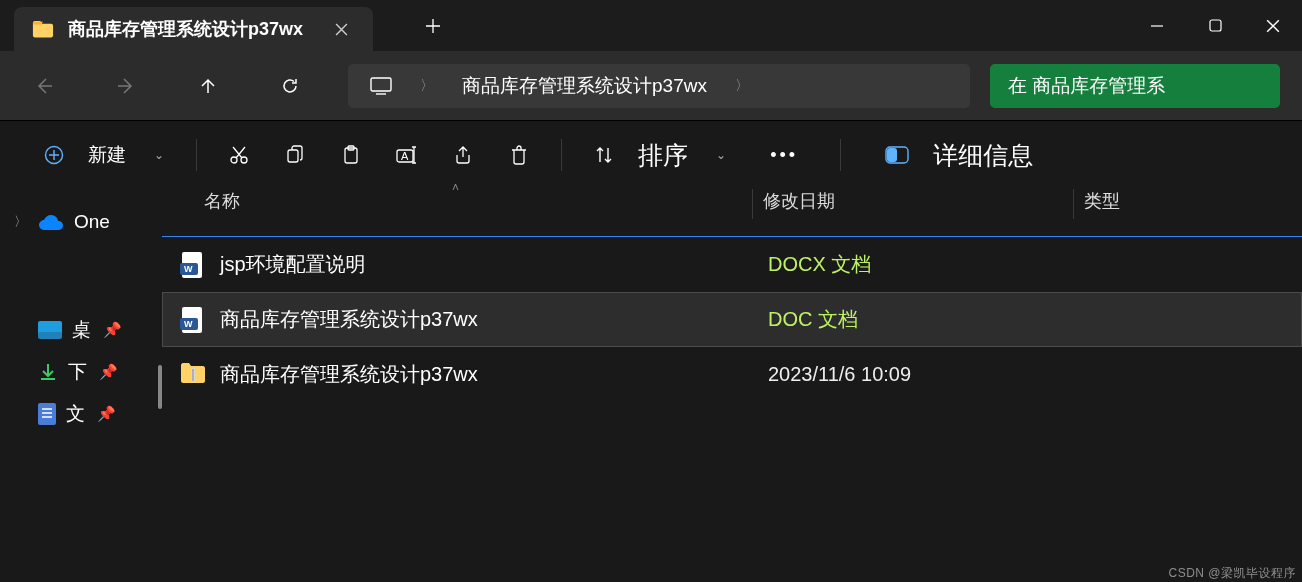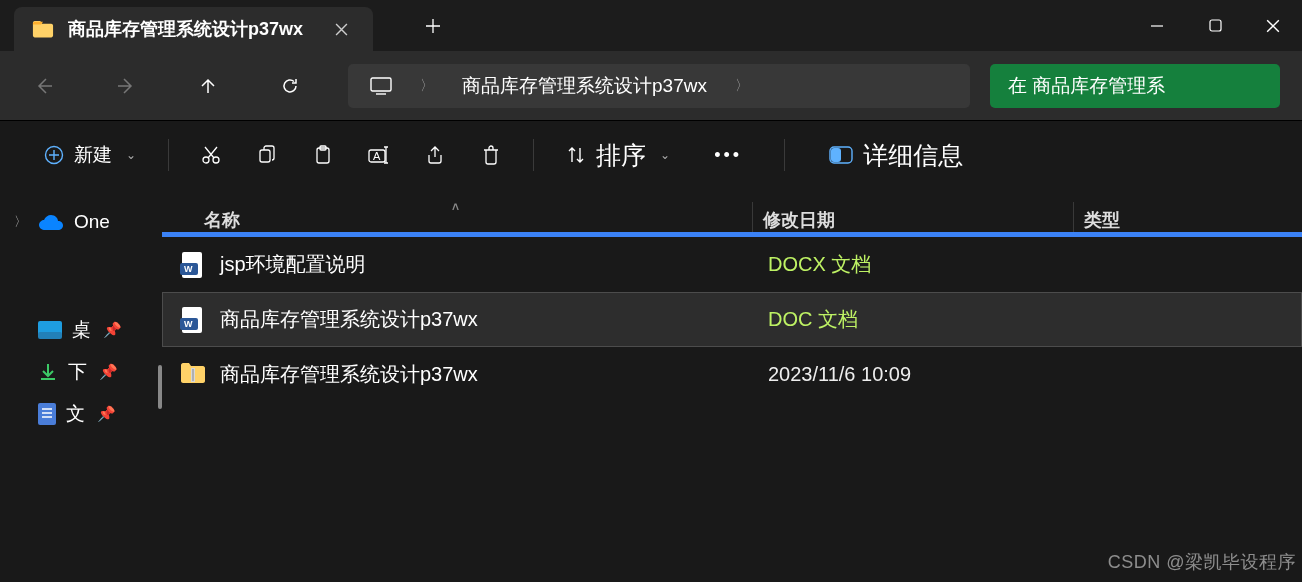--- a/index.html
+++ b/index.html
@@ -13,44 +13,44 @@
 .win-controls { margin-left:auto; display:flex; }
 .win-btn { width:58px; height:40px; display:flex; align-items:center; justify-content:center; color:#fff; }
 .navbar { background:#2c2c2c; height:69px; display:flex; align-items:center; padding:0 22px; gap:8px; }
 .nav-btn { width:44px; height:44px; display:flex; align-items:center; justify-content:center; border-radius:4px; color:#fff; }
 .nav-btn.disabled { color:#777; }
 .addrbar { display:flex; align-items:center; background:#383838; border-radius:5px; height:44px; margin-left:28px; padding:0 6px; gap:4px; flex:0 0 622px; }
 .addr-seg { padding:0 16px; font-size:19px; display:flex; align-items:center; height:100%; }
 .addr-chev { color:#999; font-size:14px; padding:0 8px; }
 .searchbox { background:#15803d; border-radius:5px; height:44px; margin-left:12px; flex:1; display:flex; align-items:center; padding:0 18px; font-size:19px; color:#fff; }
 .toolbar { background:#191919; height:69px; display:flex; align-items:center; padding:0 30px; gap:8px; border-top:1px solid #000; }
-.tool-btn { height:44px; display:flex; align-items:center; gap:10px; padding:0 14px; border-radius:5px; color:#fff; }
+.tool-btn { height:44px; display:flex; align-items:center; gap:24px; padding:0 14px; border-radius:5px; color:#fff; }
 .tool-btn.icon-only { width:48px; justify-content:center; padding:0; }
 .tool-btn .chev { font-size:12px; color:#aaa; margin-left:4px; }
 .sep { width:1px; height:32px; background:#3a3a3a; margin:0 10px; }
 .content { display:flex; height:calc(100% - 189px); }
 .sidebar { width:162px; background:#191919; padding-top:14px; overflow:hidden; position:relative; }
 .side-item { display:flex; align-items:center; gap:10px; padding:8px 14px; font-size:19px; }
 .side-item .exp { font-size:13px; color:#aaa; width:14px; }
 .side-spacer { height:68px; }
 .scrollthumb { position:absolute; right:0; top:176px; width:4px; height:44px; background:#888; border-radius:2px; }
 .main { flex:1; background:#191919; position:relative; }
-.cols { display:flex; align-items:flex-end; height:48px; border-bottom:5px solid #3b82f6; font-size:18px; color:#ddd;font-weight:bold; }
+.cols { display:flex; align-items:flex-start; height:48px; border-bottom:1px solid #3b82f6; font-size:18px; color:#ddd; }
 .col-name { width:590px; padding-left:42px; position:relative; }
 .col-date { width:320px; padding-left:10px; }
 .col-type { flex:1; padding-left:10px; }
 .sort-ind { position:absolute; left:290px; top:-8px; font-size:12px; color:#888; }
 .colsep { width:1px; height:30px; background:#393939; }
 .row { display:flex; align-items:center; height:55px; font-size:20px; padding-left:18px; }
 .row.selected { background:#2d2d2d; outline:1px solid #4c4c4c; outline-offset:-1px; }
 .file-icon { width:26px; height:26px; margin-right:14px; flex:0 0 26px; }
 .row .name { width:548px; }
 .row .date { width:320px; color:#eee; }
 .row .type { flex:1; color:#bef264; }
-.watermark { position:absolute; right:6px; bottom:8px; color:#aaa; font-size:18px; opacity:.8; letter-spacing:.5px; }
+.watermark { position:absolute; right:6px; bottom:0; color:#aaa; font-size:12px; opacity:.8; letter-spacing:.5px; }
 svg { display:block; }
 .pin { color:#999; font-size:15px; margin-left:2px; }
 </style>
 </head>
 <body>
 
 <div class="titlebar">
   <div class="tab">
     <span class="folder-icon">
       <svg viewBox="0 0 24 20">

